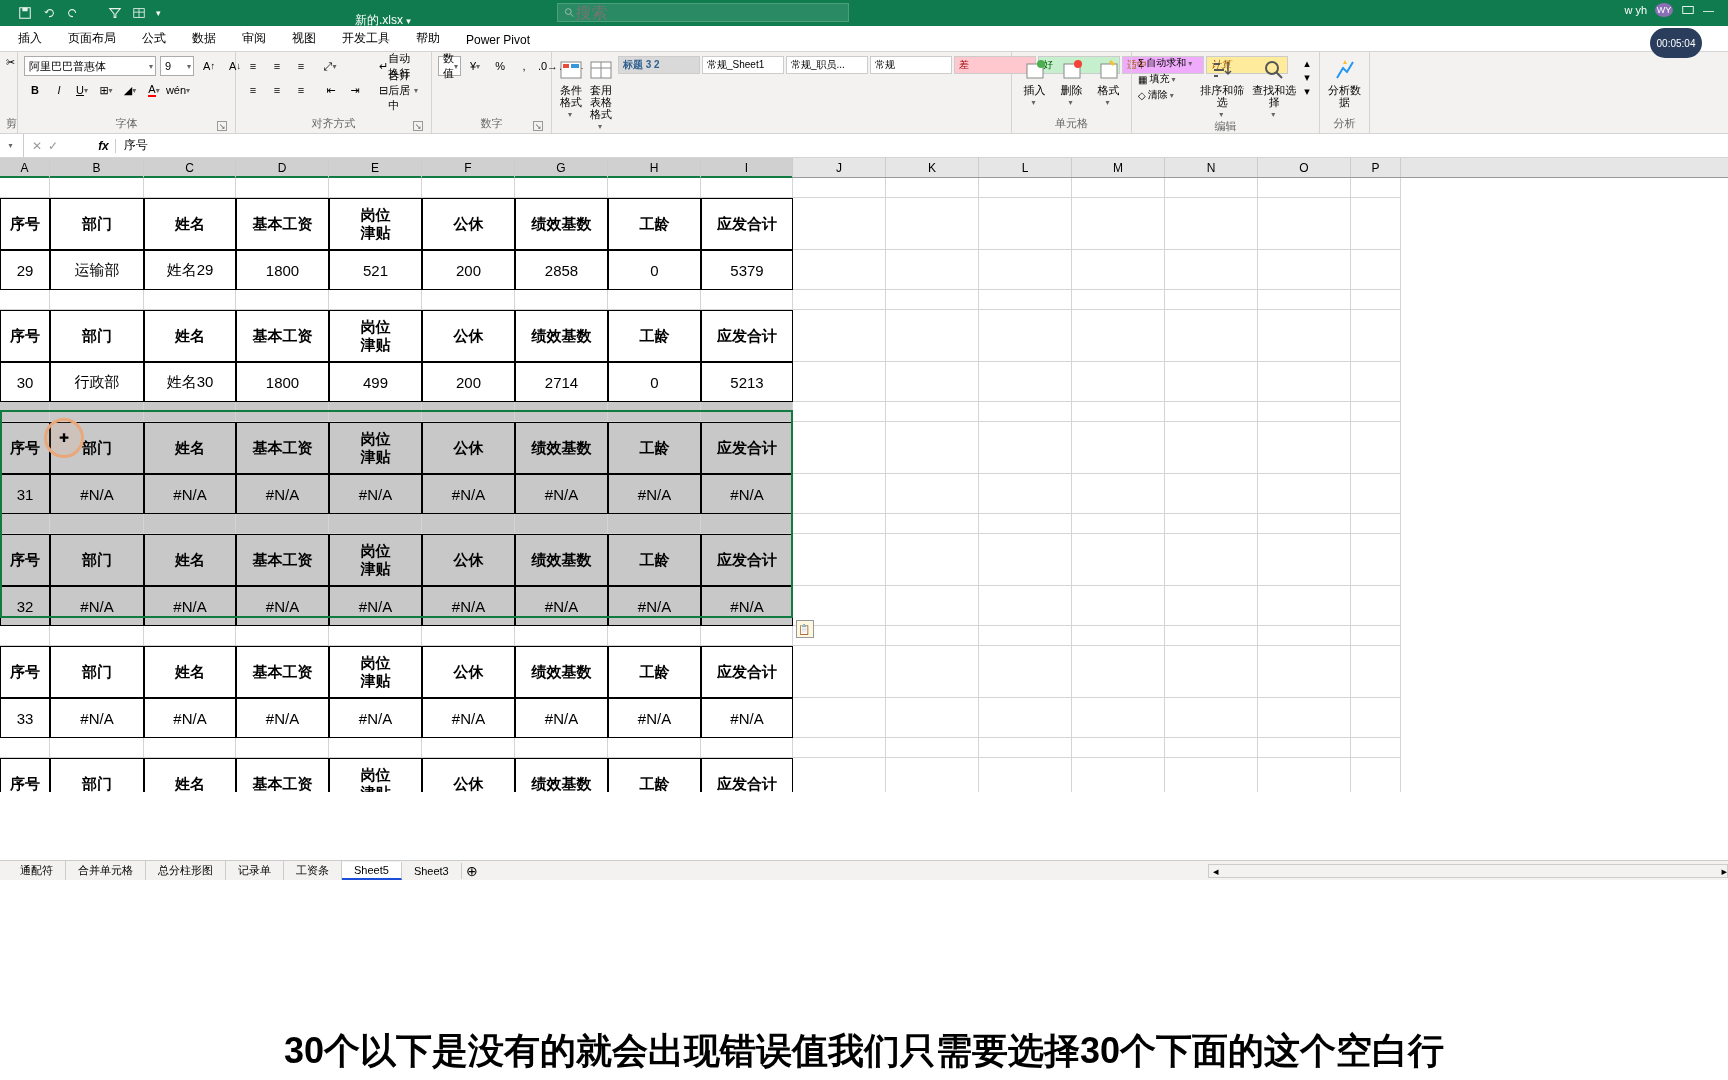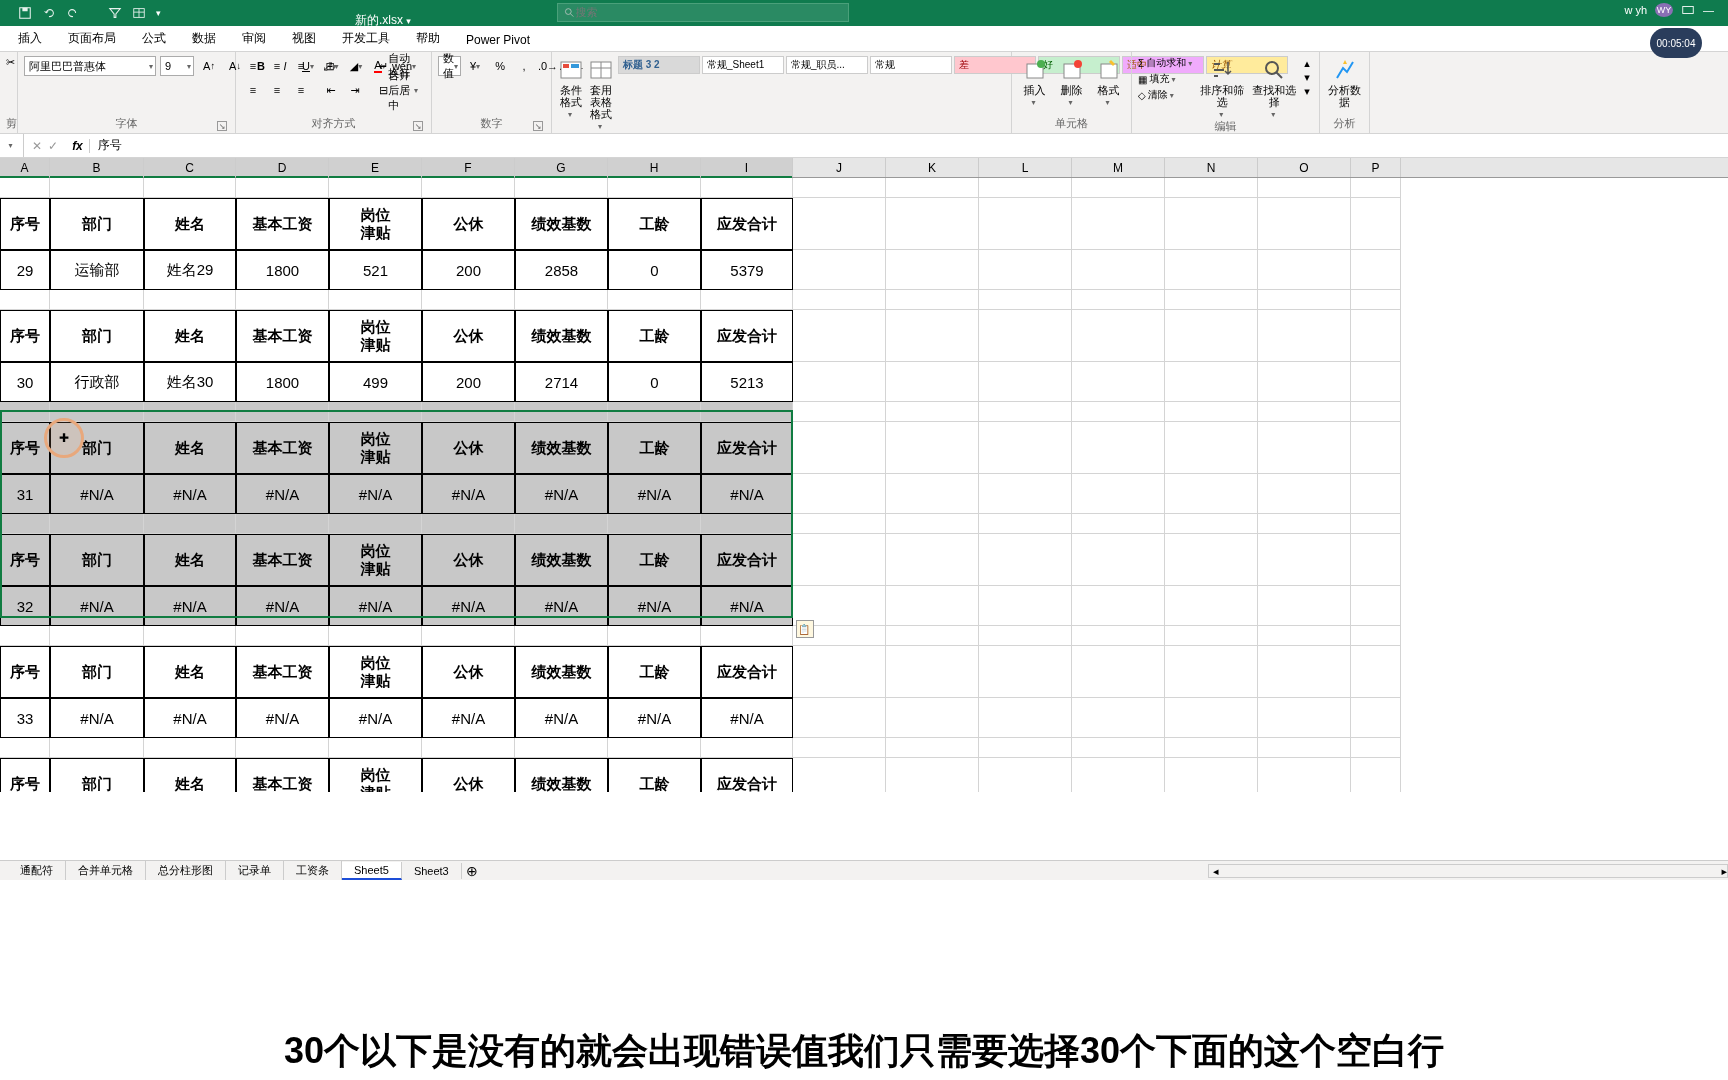--- a/index.html
+++ b/index.html
@@ -4,21 +4,21 @@
 <style>
 * { margin: 0; padding: 0; box-sizing: border-box; font-family: "Microsoft YaHei", sans-serif; }
 body { background: #fff; width: 1728px; height: 1080px; overflow: hidden; position: relative; }
 
 
 .titlebar { height: 26px; background: #0f7b4e; display: flex; align-items: center; color: #fff; font-size: 11px; }
 .qat { display: flex; gap: 10px; padding-left: 18px; align-items: center; }
 .qat-icon { width: 14px; height: 14px; opacity: 0.9; }
 .filename { position: absolute; left: 355px; top: 12px; font-size: 12px; }
 .search-box { position: absolute; left: 557px; top: 3px; width: 292px; height: 19px; background: #2a8a63; border: 1px solid #4aa07a; display: flex; align-items: center; padding-left: 6px; }
-.search-box input { background: transparent; border: none; color: #ccc; font-size: 11px; outline: none; width: 100%; font-family: Liberation Mono, monospace; }
+.search-box input { background: transparent; border: none; color: #ccc; font-size: 16px; outline: none; width: 100%; }
 .user-area { position: absolute; right: 14px; top: 3px; display: flex; align-items: center; gap: 8px; }
 .avatar { width: 18px; height: 14px; border-radius: 50%; background: #8a6fb5; color: #fff; font-size: 9px; display: flex; align-items: center; justify-content: center; }
 .timer-badge { position: absolute; right: 26px; top: 28px; width: 52px; height: 30px; background: #2a3d5c; border-radius: 15px; color: #fff; font-size: 10px; display: flex; align-items: center; justify-content: center; z-index: 100; }
 
 
 .ribbon-tabs { height: 26px; background: #fff; display: flex; align-items: flex-end; padding-left: 14px; gap: 18px; font-size: 12px; border-bottom: 1px solid #d4d4d4; }
 .ribbon-tab { padding: 4px 4px; cursor: pointer; }
 
 
 .ribbon { height: 82px; background: #f3f2f1; border-bottom: 1px solid #d4d4d4; display: flex; font-size: 11px; position: relative; }
@@ -42,21 +42,21 @@
 .sc-calc { background: #ffeb9c; color: #9c5700; font-style: italic; }
 
 .vbtn { display: flex; flex-direction: column; align-items: center; width: 40px; padding-top: 2px; gap: 2px; }
 .vbtn-icon { width: 26px; height: 24px; }
 .vbtn-label { font-size: 11px; text-align: center; line-height: 1.1; }
 
 
 .formula-bar { height: 24px; display: flex; align-items: center; border-bottom: 1px solid #d4d4d4; font-size: 12px; }
 .name-box { width: 24px; border-right: 1px solid #ccc; height: 100%; display: flex; align-items: center; justify-content: center; }
 .fb-btns { display: flex; gap: 6px; padding: 0 8px; color: #999; }
-.fb-fx { font-style: italic; font-weight: bold; padding: 0 6px; border-right: 1px solid #ccc; }
+.fb-fx { font-style: italic; font-weight: bold; padding: 0 6px; border-right: 1px solid #ccc; margin-left: 26px; }
 .fb-input { flex: 1; padding-left: 8px; }
 
 
 .col-headers { height: 20px; display: flex; background: #e6e6e6; border-bottom: 1px solid #999; }
 .col-h { border-right: 1px solid #ccc; text-align: center; font-size: 12px; line-height: 20px; background: #e6e6e6; position: relative; }
 .col-h.sel { background: #d0d0d0; }
 .col-h.sel::after { content: ""; position: absolute; bottom: -1px; left: 0; right: 0; height: 2px; background: #107c41; }
 
 
 .grid-area { position: relative; overflow: hidden; height: 614px; }
@@ -181,21 +181,21 @@
 <div class="ribbon">
 
   <div class="ribbon-group" style="width:18px;">
     <div class="ribbon-group-body">
         <div style="font-size:11px;">✂</div>
       </div>
     <div class="ribbon-group-label">剪</div>
   </div>
 
   <div class="ribbon-group" style="width:218px;">
-    <div class="ribbon-group-body" style="flex-direction:row; gap:4px;">
+    <div class="ribbon-group-body" style="flex-direction:column; gap:4px;">
       <div style="display:flex; gap:4px; align-items:center;">
         <div class="font-name">
             <span>阿里巴巴普惠体</span>
             <span class="dd">▾</span>
           </div>
         <div class="font-size">
             <span>9</span>
             <span class="dd">▾</span>
           </div>
         <div class="btn-small">A<sup>↑</sup></div>

